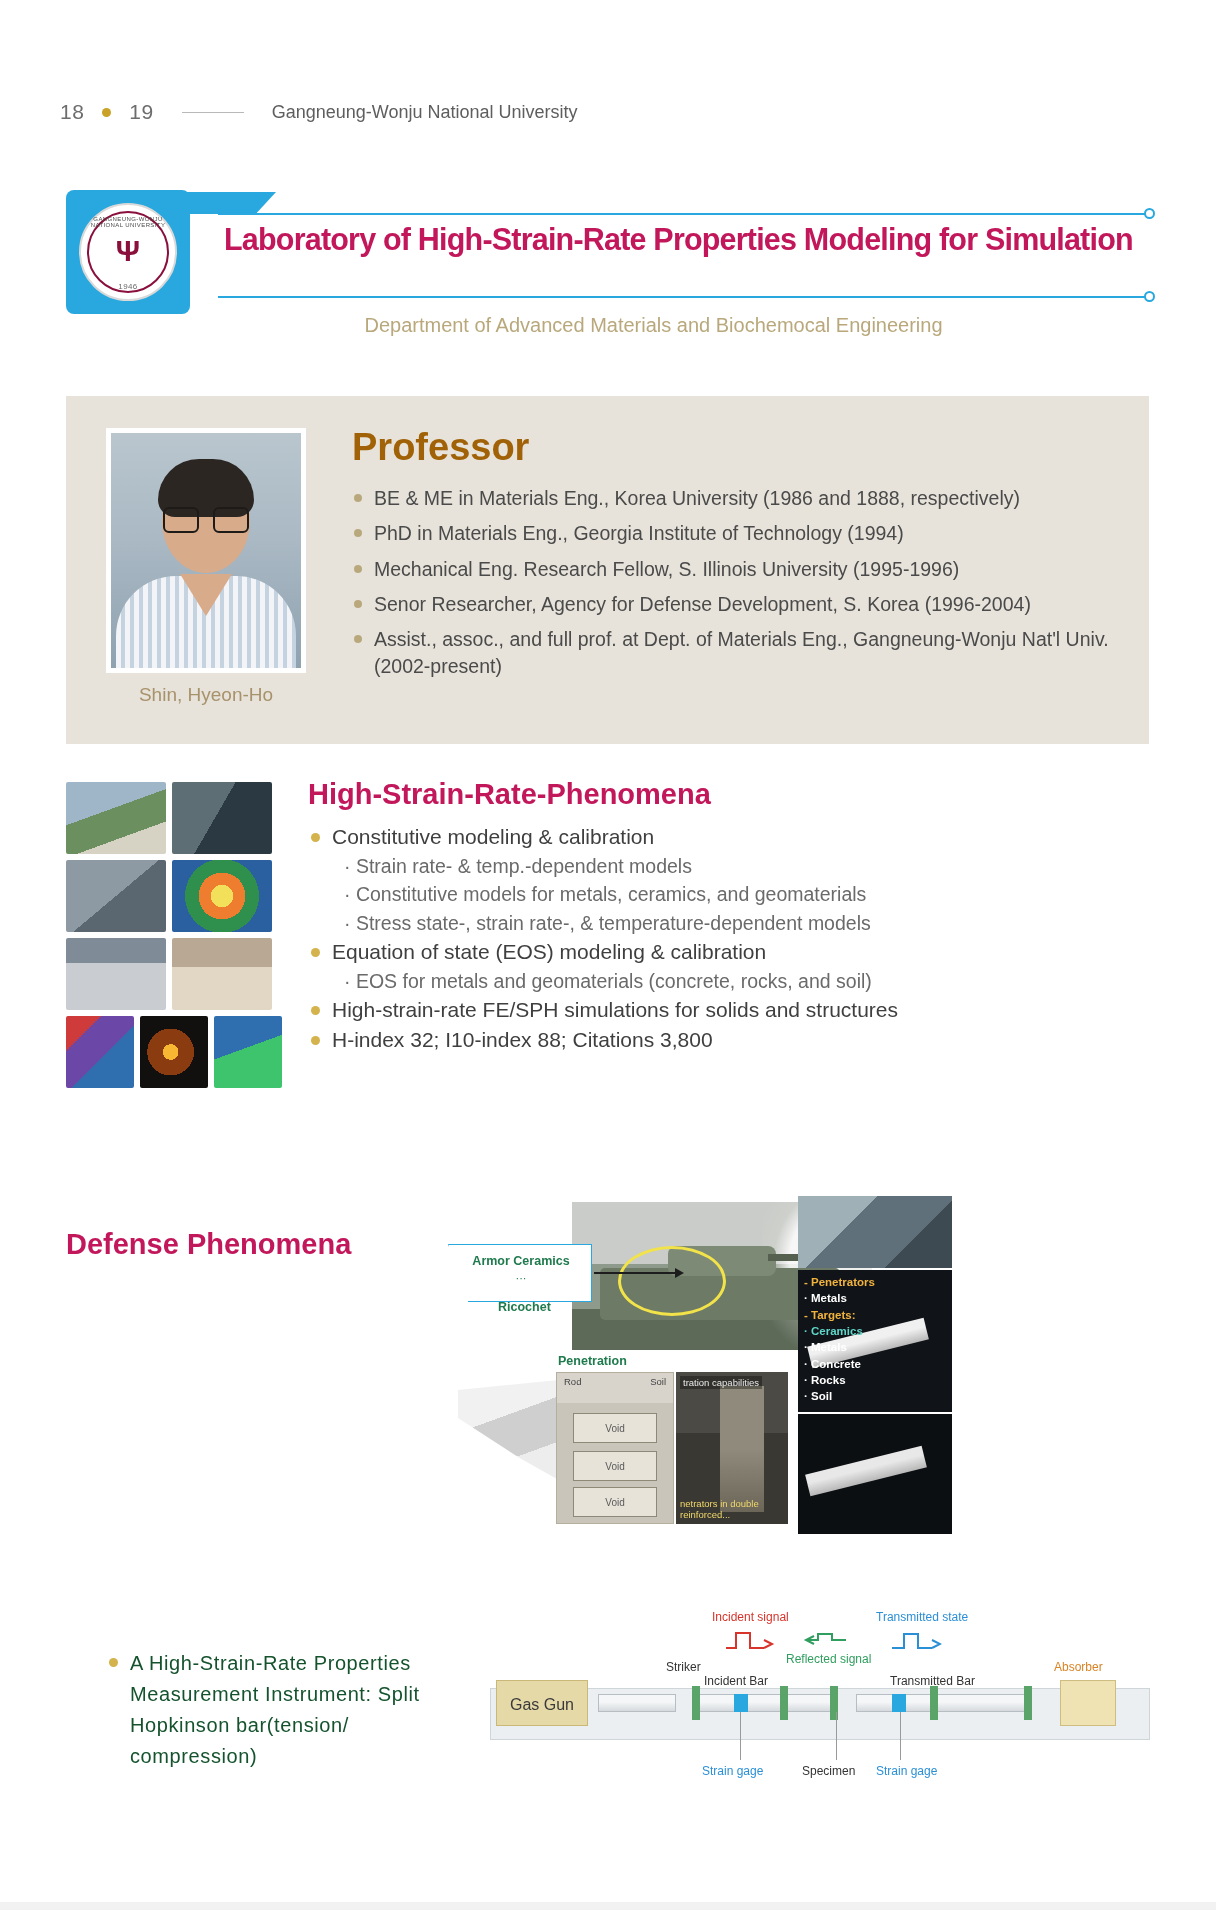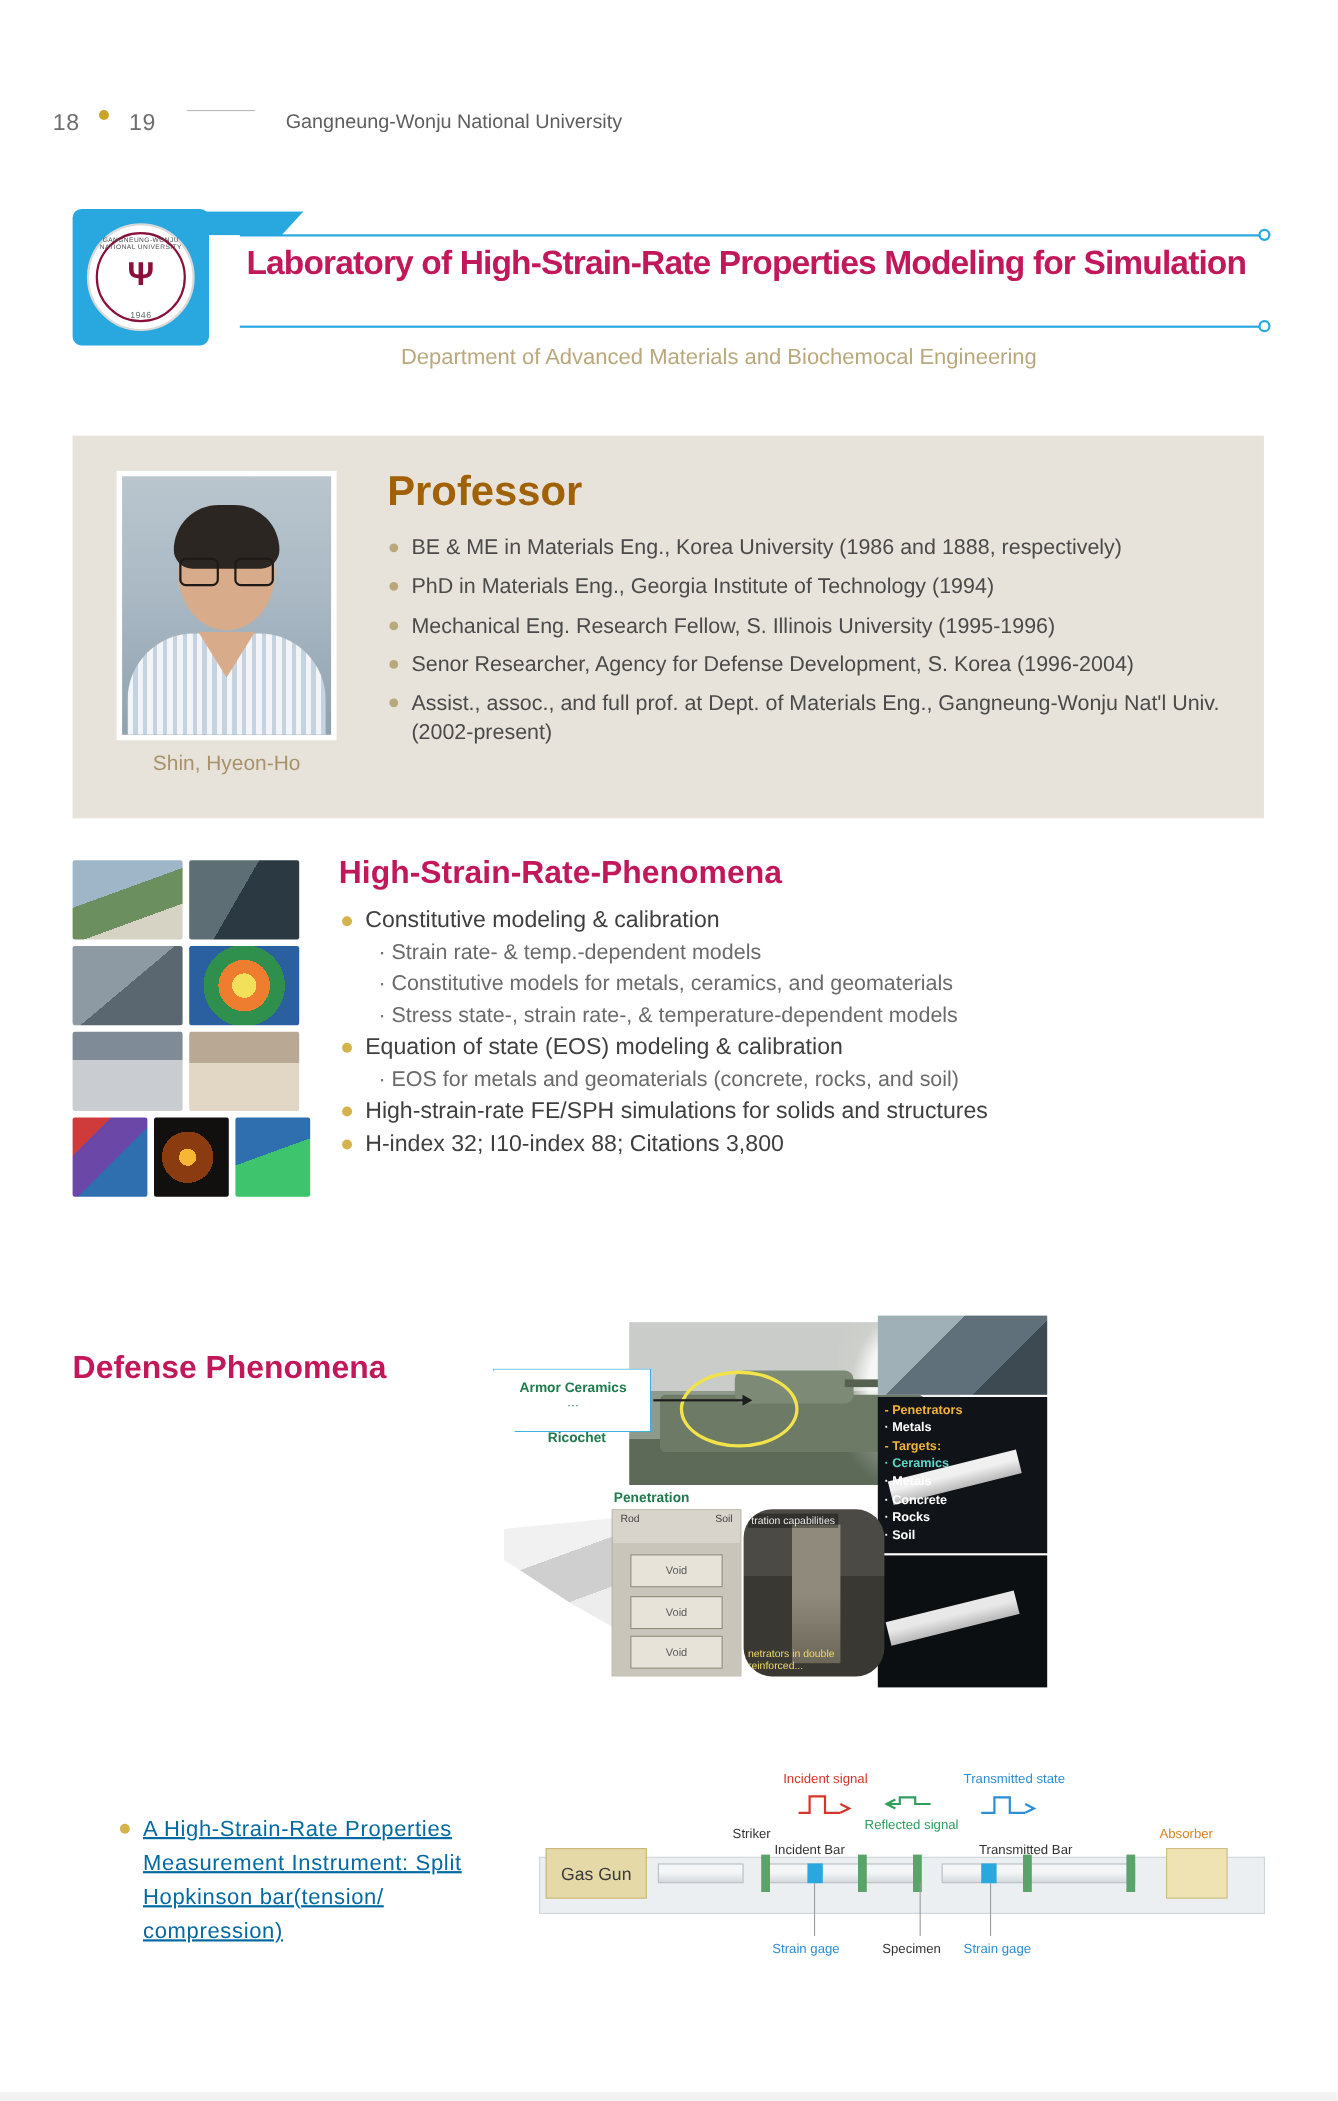--- a/index.html
+++ b/index.html
@@ -11,22 +11,22 @@
     width: 1216px; height: 1910px;
     position: relative;
     font-family: "Liberation Sans", sans-serif;
     color: #3a3a3a;
     overflow: hidden;
   }
 
   
   .pageheader {
     position: absolute;
-    left: 48px; top: 100px;
-    display: flex; 
+    left: 60px; top: 100px;
+    display: flex; align-items: center;
     gap: 18px;
   }
   .pagenum {
     font-size: 21px; color: #6d6d6d; letter-spacing: 0.5px;
   }
   .page-dot {
     width: 9px; height: 9px; border-radius: 50%;
     background: #c9a227;
     display: inline-block;
   }
@@ -349,24 +349,23 @@
     position: absolute; left: 108px; top: 176px; width: 118px; height: 152px;
     background: linear-gradient(180deg,#d8d4cb 0 20%, #cac5ba 20% 100%);
     border: 1px solid #b4ae9f;
   }
   .void-cell {
     position: absolute; left: 16px; width: 84px; height: 30px;
     border: 1px solid #8e8878; background: #e7e3d9;
     font-size: 10px; color: #5a5a5a; text-align: center; line-height: 30px;
   }
   .fig-pen2 {
-    position: absolute; left: 228px; top: 176px; width: 128px; height: 152px;
+    position: absolute; left: 228px; top: 176px; width: 112px; height: 152px;
     background: linear-gradient(180deg,#4c4a44 0 40%, #3a3833 40% 100%);
     overflow: hidden;
-    border-radius: 26px;
   }
   .pen2-col {
     position: absolute; left: 44px; top: 14px; width: 44px; height: 126px;
     background: linear-gradient(180deg,#8f8a7c 0 50%, #6c6658 100%);
   }
   .pen2-tag {
     position: absolute; left: 4px; top: 4px;
     font-size: 9.5px; color: #eaeaea; background: rgba(0,0,0,.35);
     padding: 1px 3px;
   }
@@ -374,22 +373,22 @@
     position: absolute; left: 4px; bottom: 4px;
     font-size: 9.5px; color: #f0d86a;
   }
 
   
   .shpb-note {
     position: absolute; left: 66px; top: 1632px; width: 400px;
   }
   .shpb-note li {
     position: relative; padding-left: 24px;
-    font-size: 20px; color: #0369a1; line-height: 1.55;
-    list-style: none; letter-spacing: 0.6px; text-decoration: underline;
+    font-size: 20px; color: #14532d; line-height: 1.55;
+    list-style: none; letter-spacing: 0.6px;
   }
   .shpb-note li:before {
     content: ""; position: absolute; left: 3px; top: 10px;
     width: 9px; height: 9px; border-radius: 50%; background: #d4b24c;
   }
   .shpb-fig {
     position: absolute; left: 490px; top: 1608px; width: 660px; height: 220px;
   }
   .shpb-rail {
     position: absolute; left: 0; top: 80px; width: 660px; height: 52px;

